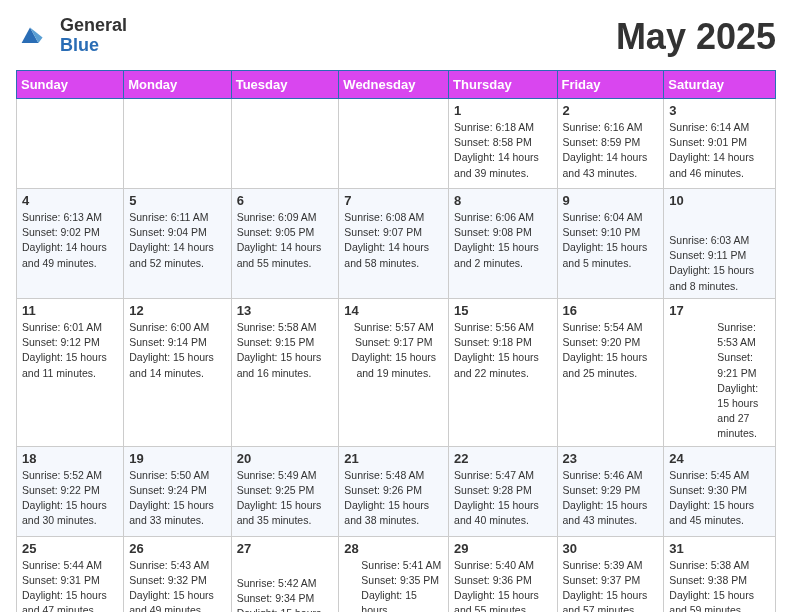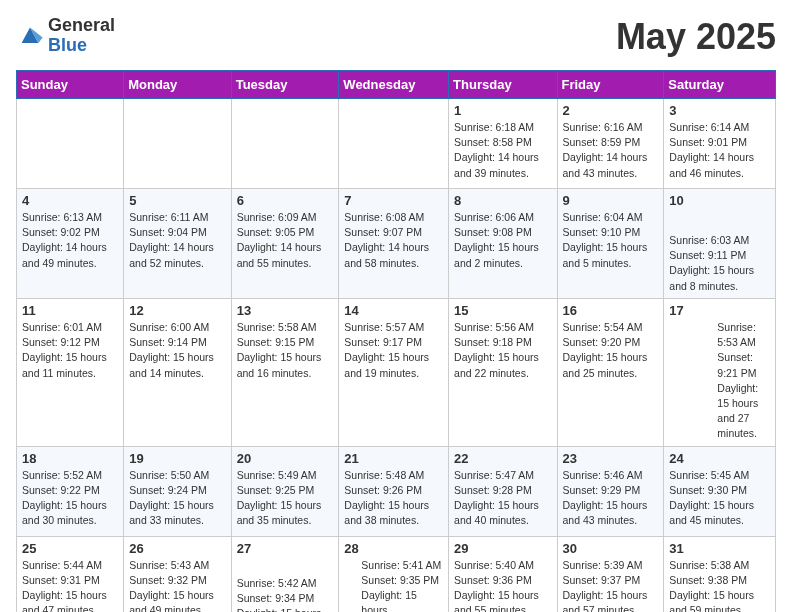--- a/index.html
+++ b/index.html
@@ -12,21 +12,21 @@
     }
     .header {
       display: flex;
       justify-content: space-between;
       align-items: flex-start;
       margin-bottom: 12px;
     }
     .logo {
       display: flex;
       align-items: center;
-      gap: 4px;
+      gap: 16px;
     }
     .logo-text {
       display: flex;
       flex-direction: column;
       line-height: 1.1;
     }
     .logo-general {
       font-size: 18px;
       font-weight: bold;
       color: #333;
@@ -51,21 +51,21 @@
     .cal-subtitle {
       font-size: 16px;
       color: #555;
     }
     table {
       width: 100%;
       border-collapse: collapse;
       font-size: 11px;
     }
     thead tr {
-      background: #a21caf;
+      background: #d946ef;
       color: #fff;
       border-radius: 14px;
     }
     thead th {
       padding: 6px 4px;
       text-align: left;
       font-size: 13px;
       font-weight: bold;
       border: 1px solid #2a6db5;
     }
@@ -223,21 +223,21 @@
         </td>
         <td>
           <span class="day-num">13</span>
           <div class="day-info" style="white-space: pre-line;">Sunrise: 5:58 AM
 Sunset: 9:15 PM
 Daylight: 15 hours
 and 16 minutes.</div>
         </td>
         <td>
           <span class="day-num">14</span>
-          <div class="day-info" style="white-space: pre-line;">Sunrise: 5:57 AM
+          <div class="day-info" style="white-space: pre-line; text-align: center;">Sunrise: 5:57 AM
 Sunset: 9:17 PM
 Daylight: 15 hours
 and 19 minutes.</div>
         </td>
         <td>
           <span class="day-num">15</span>
           <div class="day-info" style="white-space: pre-line;">Sunrise: 5:56 AM
 Sunset: 9:18 PM
 Daylight: 15 hours
 and 22 minutes.</div>

